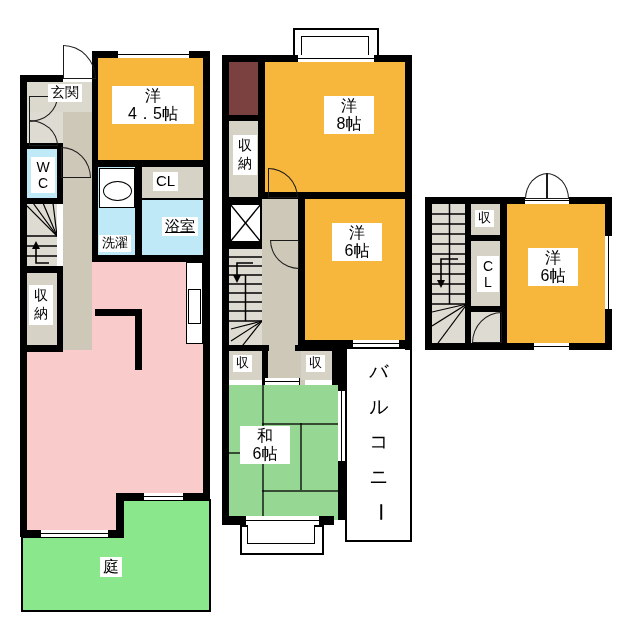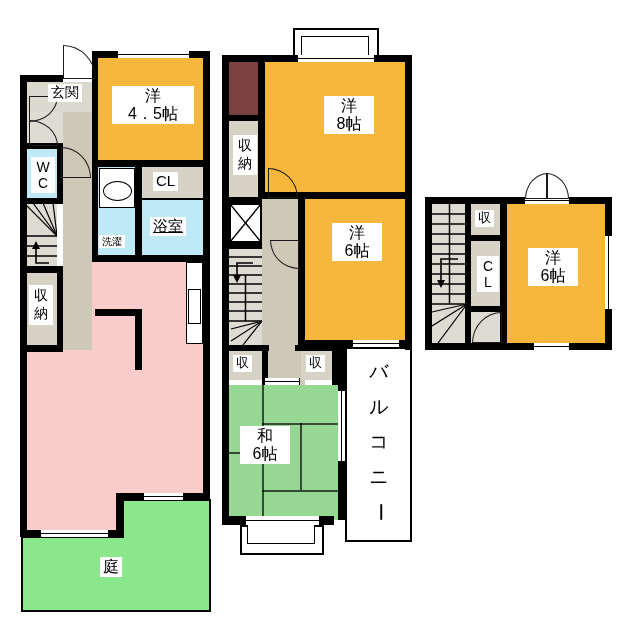--- a/index.html
+++ b/index.html
@@ -16,21 +16,21 @@
   .arc{position:absolute;z-index:5;border:1.3px solid #1a1a1a;background:transparent;}
   .lb{position:absolute;z-index:6;background:#fff;text-align:center;line-height:1.12;
       white-space:nowrap;padding:1px 3px;}
   .vlb{position:absolute;z-index:6;background:#fff;text-align:center;display:flex;
        flex-direction:column;align-items:center;padding:2px 2px;}
   .outl{position:absolute;border:2px solid #000;background:#fff;z-index:2;}
   .thin{position:absolute;border:1.5px solid #000;background:#fff;z-index:2;}
   .tat{position:absolute;background:rgba(0,0,0,0.65);z-index:2;}
   svg{position:absolute;z-index:2;display:block;}
   .fs16{font-size:16px;} .fs15{font-size:15px;} .fs14{font-size:14px;}
-  .fs13{font-size:13px;} .fs11{font-size:10px;text-align:center;} .fs19{font-size:19px;}
+  .fs13{font-size:13px;} .fs11{font-size:13px;text-align:center;} .fs19{font-size:19px;}
   .rot90{transform:rotate(90deg);}
 </style>
 </head>
 <body>
 
 <div id="stage">
 
   <div class="r" style="left:27px;top:82px;width:65px;height:33px;background:#DBD8CE;"></div>
   <div class="r" style="left:27px;top:112px;width:36px;height:34px;background:#DEDBD2;"></div>
   <div class="r" style="left:63px;top:112px;width:29px;height:238px;background:#CEC8B8;"></div>
@@ -99,21 +99,21 @@
   <div class="lb fs14" style="left:48px;top:84px;">玄関</div>
   <div class="lb fs16" style="left:112px;top:86px;width:76px;">
     <span>洋</span><br>
     <span>4．5帖</span>
   </div>
   <div class="vlb fs14" style="left:31px;top:157px;width:20px;">
     <span>W</span>
     <span>C</span>
   </div>
   <div class="lb fs15" style="left:153px;top:172px;">CL</div>
-  <div class="lb fs15" style="left:150px;top:217px;text-decoration:underline;">浴室</div>
+  <div class="lb fs15" style="left:162px;top:217px;text-decoration:underline;">浴室</div>
   <div class="lb fs11" style="left:99px;top:235px;">洗濯</div>
   <div class="vlb fs14" style="left:29px;top:285px;width:20px;">
     <span>収</span>
     <span>納</span>
   </div>
   <div class="lb fs16" style="left:100px;top:557px;">庭</div>
 
   <div class="r" style="left:262px;top:62px;width:143px;height:135px;background:#F6B73C;"></div>
   <div class="r" style="left:229px;top:62px;width:33px;height:55px;background:#7B4040;"></div>
   <div class="r" style="left:229px;top:120px;width:33px;height:77px;background:#D6D2C6;"></div>

